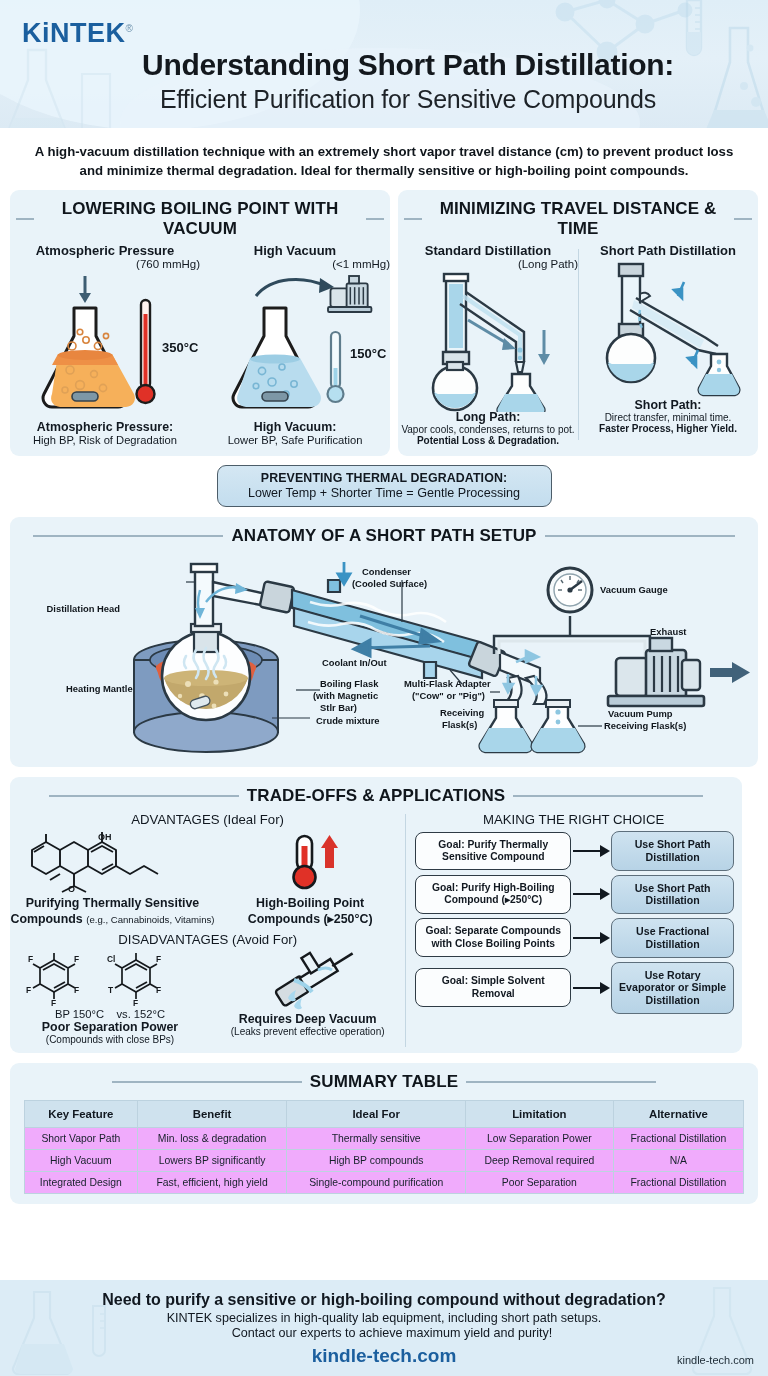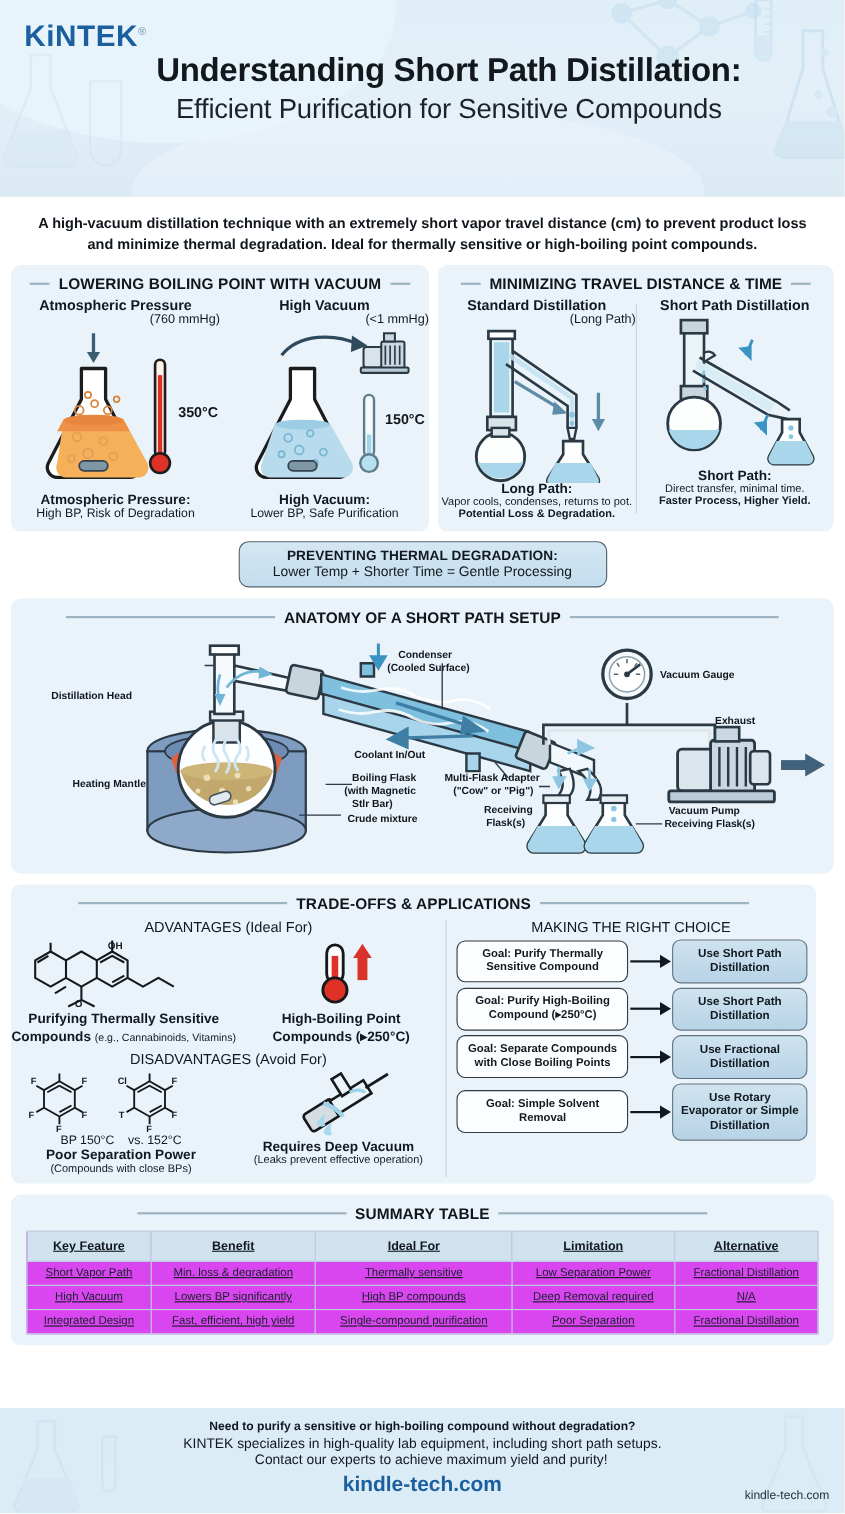--- a/index.html
+++ b/index.html
@@ -7,21 +7,21 @@
     width: 768px; height: 1376px;
     background: #ffffff;
     font-family: "Liberation Sans", sans-serif;
     color: #111820;
     overflow: hidden;
   }
   .page { position: relative; width: 768px; height: 1376px; background: #ffffff; }
 
   
   .header {
-    position: relative; height: 179px; width: 768px;
+    position: relative; height: 128px; width: 768px;
     background: linear-gradient(180deg,#dfeef7 0%, #e4f0f8 45%, #dceaf4 100%);
     overflow: hidden;
   }
   .header .blob {
     position:absolute; background:#e9f4fb; border-radius:50%;
   }
   .hb1 { width:420px;height:240px; left:-60px; top:-110px; opacity:.85;}
   .hb2 { width:520px;height:150px; left:120px; bottom:-70px; opacity:.6;}
   .deco { position:absolute; opacity:.45; }
   .logo {
@@ -44,21 +44,21 @@
     font-size:13.2px; line-height:1.45; color:#10161c; font-weight:600;
   }
 
   
   .panel {
     background:#e9f3f9; border-radius:9px; position:relative;
   }
   .row-2 { display:flex; gap:8px; padding:0 10px; }
   .panel-title {
     display:flex; align-items:center; justify-content:center; gap:8px;
-    font-size:14px; font-weight:bold; letter-spacing:.1px; color:#10161c;
+    font-size:17px; font-weight:bold; letter-spacing:.1px; color:#10161c;
     padding:9px 6px 4px 6px; text-align:center;
   }
   .panel-title .rule { flex:0 0 18px; height:2px; background:#9fb4c2; }
   .panel-title.wide .rule { flex:1 1 auto; max-width:190px; }
 
   .sec-sub { font-size:13px; font-weight:bold; text-align:center; }
   .sec-sub2 { font-size:11.5px; text-align:right; }
   .cap-b { font-size:12.4px; font-weight:bold; text-align:center; }
   .cap-s { font-size:11.2px; text-align:center; }
   .cap-xs { font-size:10px; text-align:center; }
@@ -115,31 +115,31 @@
   }
   .choice-res {
     flex:1 1 auto; background:linear-gradient(180deg,#cfe3f0,#b7d3e6);
     border:1.4px solid #5d6f7c; border-radius:8px;
     font-size:10.6px; font-weight:bold; text-align:center; padding:6px 4px; line-height:1.2;
     min-height:34px; display:flex; align-items:center; justify-content:center;
   }
 
   
   .summary { margin:10px 10px 0 10px; padding-bottom:10px; }
-  table { border-collapse:collapse; width:calc(100% - 28px); margin:4px auto 0 auto; background:#d946ef;text-decoration:underline; }
+  table { border-collapse:collapse; width:calc(100% - 28px); margin:4px auto 0 auto; background:#f0abfc; }
   th, td { border:1px solid #bcd2df; text-align:center; padding:5px 3px; font-size:10.4px; }
   th { background:#cfe2ee; font-weight:bold; font-size:11.4px; padding:7px 3px; }
   td { color:#16202a; }
 
   
   .footer {
     position:absolute; left:0; bottom:0; width:768px; height:96px;
     background:#dcecf6; overflow:hidden; text-align:center;
   }
-  .footer .f1 { font-size:11px; font-weight:bold; padding-top:11px; }
+  .footer .f1 { font-size:16px; font-weight:bold; padding-top:11px; }
   .footer .f2 { font-size:12.6px; margin-top:2px;}
   .footer .f3 { font-size:12.6px; margin-top:1px;padding-left:16px;}
   .footer .url { font-size:19px; font-weight:bold; color:#1b5f9e; margin-top:5px;}
   .footer .corner { position:absolute; right:14px; bottom:10px; font-size:11px; color:#1c2a34;}
   svg { display:block; }
 </style>
 </head>
 <body>
 
 <div class="page">

